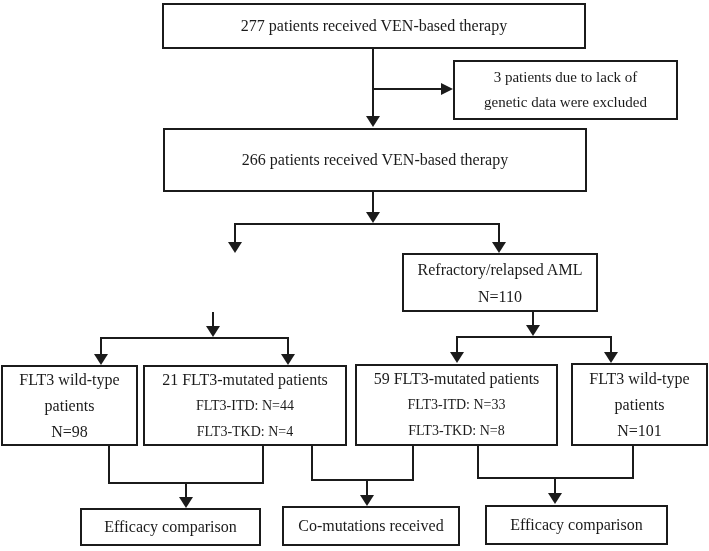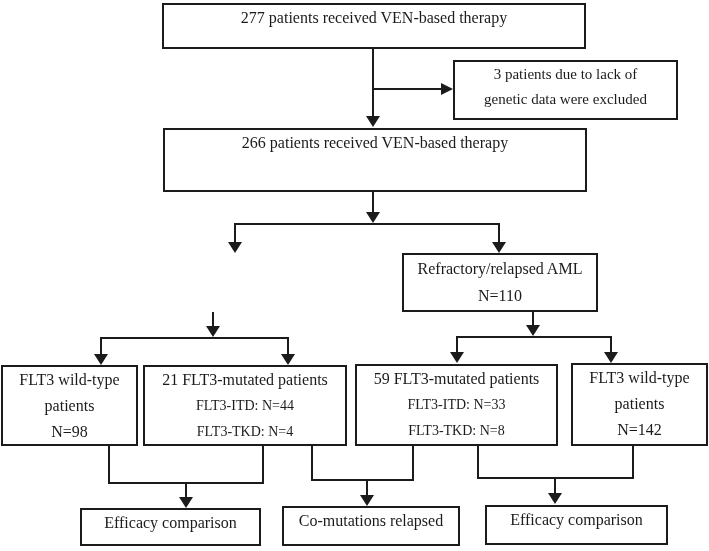--- a/index.html
+++ b/index.html
@@ -21,21 +21,21 @@
     color:var(--text-color);
   }
   .box{
     position:absolute;
     box-sizing:border-box;
     border:2px solid var(--line-color);
     background:var(--bg-color);
     display:flex;
     flex-direction:column;
     align-items:center;
-    justify-content:flex-start;
+    justify-content:center;
     text-align:center;
     font-size:16px;
     line-height:26px;
     color:var(--text-color);
     font-family:Liberation Serif, serif;
   }
   .box span{display:block;white-space:nowrap;}
   .box .sub{font-size:14px;}
   .hline,.vline{
     position:absolute;
@@ -96,29 +96,29 @@
 
   <div class="box" style="left:355px;top:364px;width:203px;height:82px;line-height:26px;">
     <span>59 FLT3-mutated patients</span>
     <span class="sub">FLT3-ITD: N=33</span>
     <span class="sub">FLT3-TKD: N=8</span>
   </div>
 
   <div class="box" style="left:571px;top:363px;width:137px;height:83px;line-height:26px;">
     <span>FLT3 wild-type</span>
     <span>patients</span>
-    <span>N=142</span>
+    <span>N=101</span>
   </div>
 
   <div class="box" style="left:80px;top:508px;width:181px;height:38px;">
     <span>Efficacy comparison</span>
   </div>
 
   <div class="box" style="left:282px;top:506px;width:178px;height:40px;">
-    <span>Co-mutations relapsed</span>
+    <span>Co-mutations received</span>
   </div>
 
   <div class="box" style="left:485px;top:505px;width:183px;height:40px;">
     <span>Efficacy comparison</span>
   </div>
 
   <div class="vline" style="left:372px;top:49px;height:67px;"></div>
   <div class="arrow-down" style="left:366px;top:116px;"></div>
   <div class="hline" style="left:372px;top:88px;width:69px;"></div>
   <div class="arrow-right" style="left:441px;top:83px;"></div>

